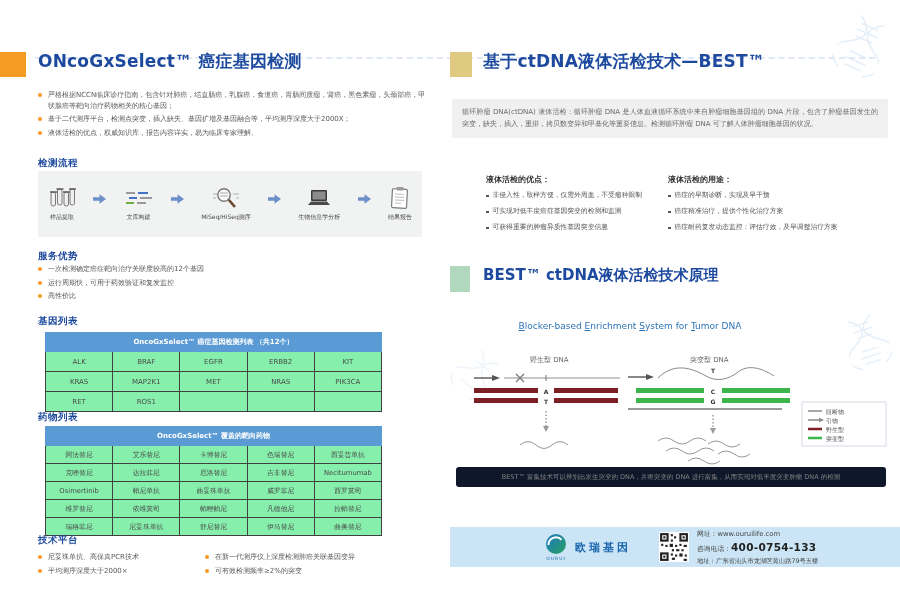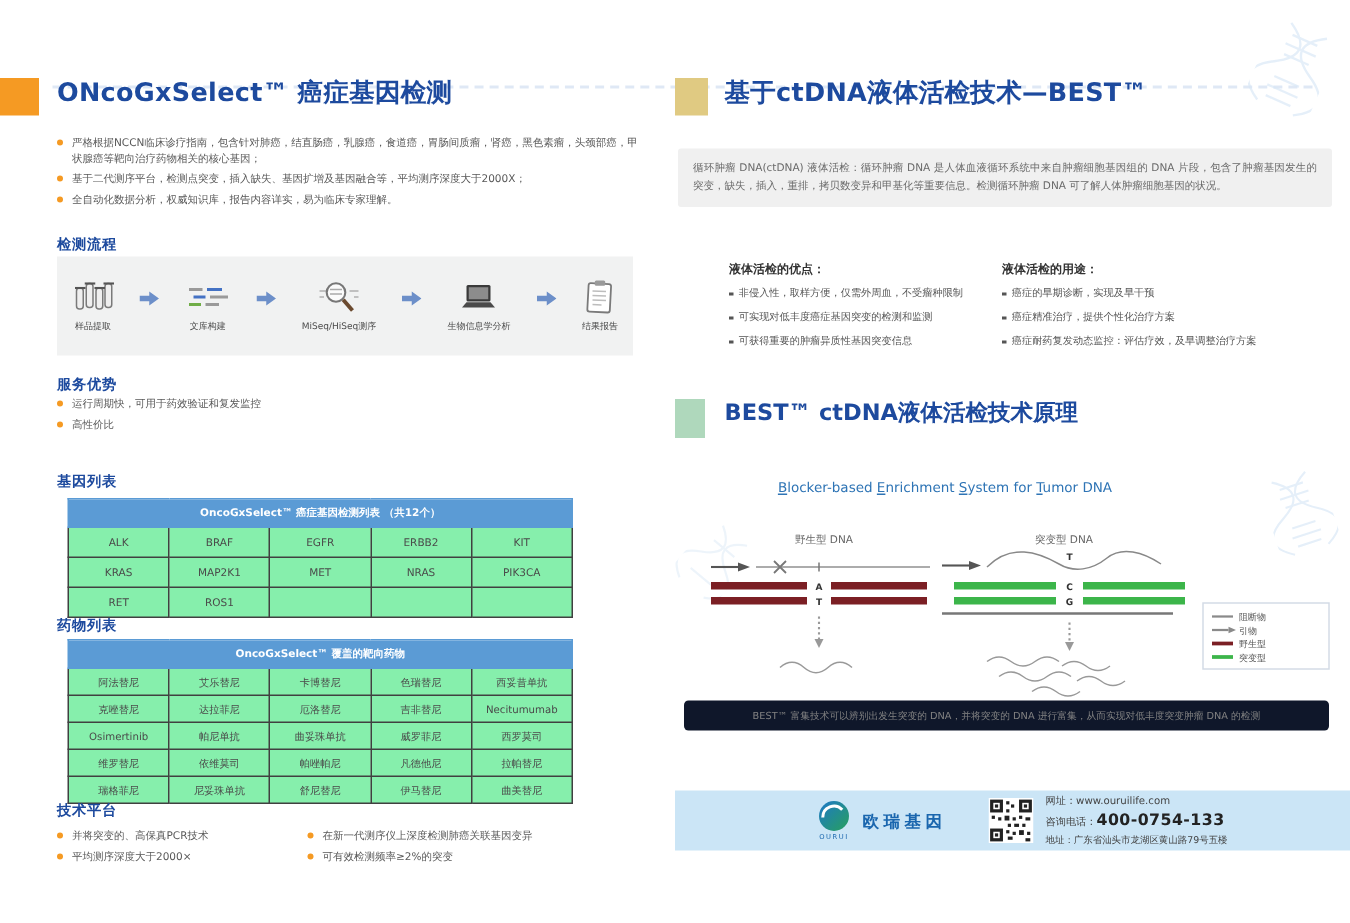--- a/index.html
+++ b/index.html
@@ -103,21 +103,21 @@
   <li>
       <span class="dot"></span>
       <span>严格根据NCCN临床诊疗指南，包含针对肺癌，结直肠癌，乳腺癌，食道癌，胃肠间质瘤，肾癌，黑色素瘤，头颈部癌，甲状腺癌等靶向治疗药物相关的核心基因；</span>
     </li>
   <li>
       <span class="dot"></span>
       <span>基于二代测序平台，检测点突变，插入缺失、基因扩增及基因融合等，平均测序深度大于2000X；</span>
     </li>
   <li>
       <span class="dot"></span>
-      <span>全自动化数据分析，权威知识库，报告内容详实，易为临床专家理解。</span>
+      <span>液体活检的优点，权威知识库，报告内容详实，易为临床专家理解。</span>
     </li>
 </ul>
 
 <div class="abs z1 sec-heading" style="left:38px;top:157px;">检测流程</div>
 
 <div class="abs z1 flow-box" style="left:38px;top:171px;width:364px;height:66px;">
   <div class="flow-step">
     <svg width="28" height="24" viewBox="0 0 28 24">
       <g stroke="#7a7a7a" fill="#efefef" stroke-width="1">
         <rect x="3" y="6" width="4.5" height="14" rx="2"></rect>
@@ -186,20 +186,24 @@
         </g>
     </svg>
     <span class="lbl">结果报告</span>
   </div>
 </div>
 
 <div class="abs z1 sec-heading" style="left:38px;top:250px;">服务优势</div>
 <ul class="blist abs z1" style="left:38px;top:264px;width:392px;">
   <li>
       <span class="dot"></span>
+      <span>一次检测确定癌症靶向治疗关联度较高的12个基因</span>
+    </li>
+  <li>
+      <span class="dot"></span>
       <span>运行周期快，可用于药效验证和复发监控</span>
     </li>
   <li>
       <span class="dot"></span>
       <span>高性价比</span>
     </li>
 </ul>
 
 <div class="abs z1 sec-heading" style="left:38px;top:315px;">基因列表</div>
 <table class="dtable gene-t abs z1" style="left:45px;top:332px;">
@@ -272,21 +276,21 @@
         <td>伊马替尼</td>
         <td>曲美替尼</td>
   </tr>
 </tbody>
   </table>
 
 <div class="abs z1 sec-heading" style="left:38px;top:534px;">技术平台</div>
 <ul class="blist abs z1" style="left:38px;top:552px;width:160px;">
   <li>
       <span class="dot"></span>
-      <span>并将突变的、高保真PCR技术</span>
+      <span>尼妥珠单抗、高保真PCR技术</span>
     </li>
   <li>
       <span class="dot"></span>
       <span>平均测序深度大于2000×</span>
     </li>
 </ul>
 <ul class="blist abs z1" style="left:205px;top:552px;width:200px;text-align:center;">
   <li>
       <span class="dot"></span>
       <span>在新一代测序仪上深度检测肺癌关联基因变异</span>

